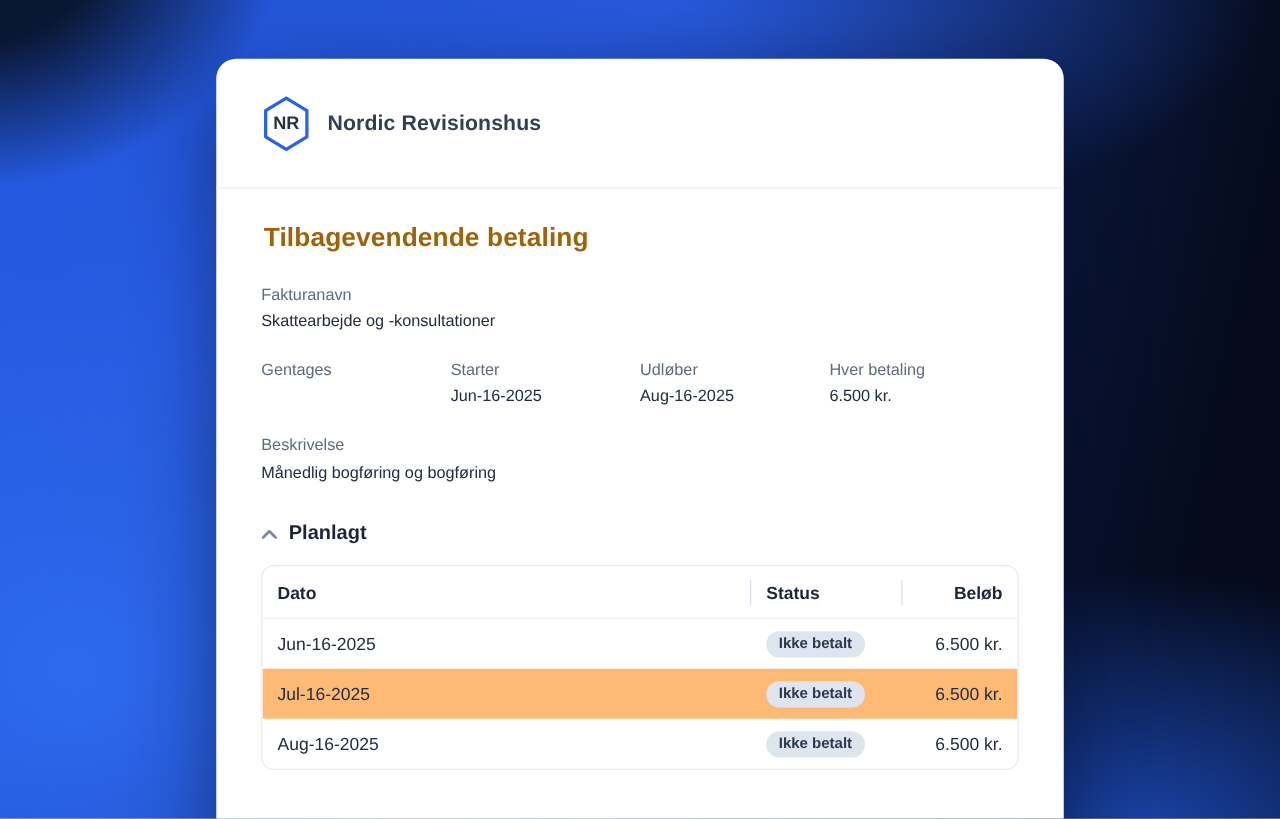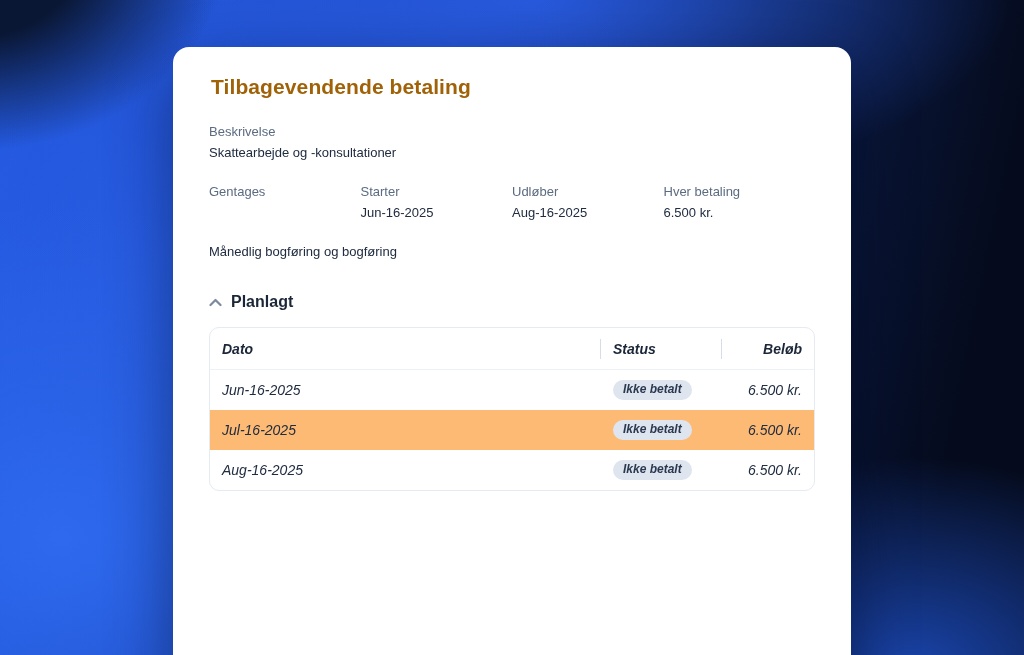--- a/index.html
+++ b/index.html
@@ -78,21 +78,20 @@
     border:1px solid #e6eaf1;
     border-radius:10px;
     overflow:hidden;
     background:#fff;
   }
   .t-row{
     display:grid;
     grid-template-columns:1fr 121px 93px;
     align-items:center;
     height:40px;
-    font-style:italic;
   }
   .t-row.head{
     height:41px;
     border-bottom:1px solid #eef1f5;
   }
   .t-row.head .t-cell{
     font-size:14px;font-weight:700;color:#1b2638;
   }
   .t-cell{
     font-size:14px;color:#202c40;
@@ -119,27 +118,34 @@
     border-radius:999px;
     line-height:1.1;
   }
 </style>
 </head>
 <body>
 
 <div class="stage">
   <div class="card">
 
+    <div class="card-header">
+      <svg class="logo-svg" width="40" height="46" viewBox="0 0 40 46">
+        <polygon points="20,2.5 36.5,12.5 36.5,33.5 20,43.5 3.5,33.5 3.5,12.5" fill="#ffffff" stroke="#2563eb" stroke-width="2.6" stroke-linejoin="round"></polygon>
+        <text x="20" y="23" text-anchor="middle" dominant-baseline="central" font-family="Liberation Sans, sans-serif" font-size="14.5" font-weight="700" fill="#263243">NR</text>
+      </svg>
+      <span class="brand-name">Nordic Revisionshus</span>
+    </div>
 
     <div class="card-main">
 
       <h1 class="page-title">Tilbagevendende betaling</h1>
 
       <div class="field">
-        <div class="field-label">Beskrivelse</div>
+        <div class="field-label">Fakturanavn</div>
         <div class="field-value">Skattearbejde og -konsultationer</div>
       </div>
 
       <div class="field-grid">
         <div class="field">
           <div class="field-label">Gentages</div>
         </div>
         <div class="field">
           <div class="field-label">Starter</div>
           <div class="field-value">Jun-16-2025</div>
@@ -148,20 +154,21 @@
           <div class="field-label">Udløber</div>
           <div class="field-value">Aug-16-2025</div>
         </div>
         <div class="field">
           <div class="field-label">Hver betaling</div>
           <div class="field-value">6.500 kr.</div>
         </div>
       </div>
 
       <div class="field field-description">
+        <div class="field-label">Beskrivelse</div>
         <div class="field-value">Månedlig bogføring og bogføring</div>
       </div>
 
       <div class="section-header">
         <svg class="chevron" width="13" height="9" viewBox="0 0 13 9">
           <polyline points="1.5,7 6.5,2 11.5,7" fill="none" stroke="#7c8aa0" stroke-width="2.2" stroke-linecap="round" stroke-linejoin="round"></polyline>
         </svg>
         <span class="section-title">Planlagt</span>
       </div>
 

